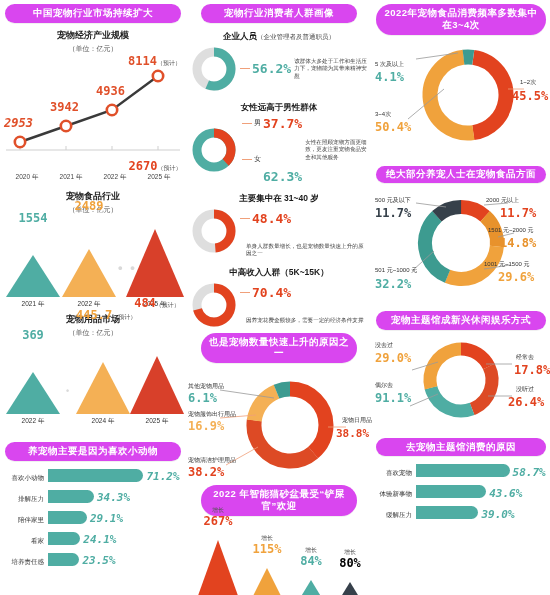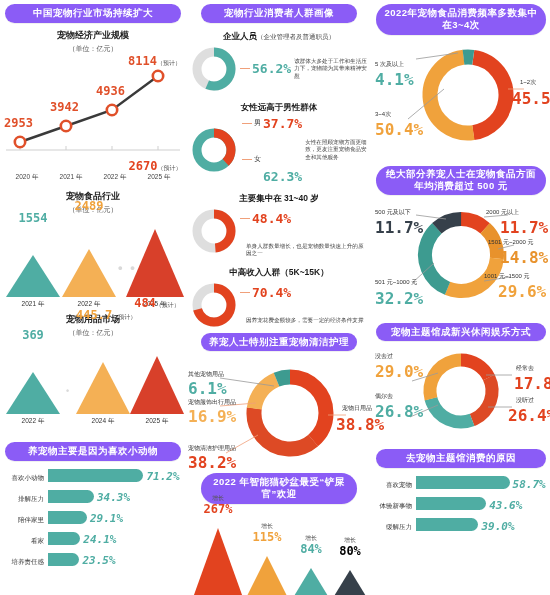--- a/index.html
+++ b/index.html
@@ -12,21 +12,21 @@
     position:relative;
   }
   .page { position:relative; width:550px; height:595px; display:flex; }
   .col { position:relative; }
   .col-left  { width:186px; }
   .col-mid   { width:186px; }
   .col-right { width:178px; }
 
   
   .banner {
-    background:#8b5cf6;
+    background:#d946ef;
     color:#fff;
     border-radius:999px;
     text-align:center;
     font-weight:bold;
     letter-spacing:.5px;
     margin:4px auto 2px auto;
     padding:3px 6px 4px 6px;
     font-size:9.5px;
     line-height:1.25;
     box-shadow:0 1px 0 rgba(0,0,0,.06);
@@ -72,21 +72,21 @@
   .dh .thin{ font-weight:normal; font-size:6.5px; color:#444;}
   .drow { display:flex; align-items:center; }
   .dpct { font-size:13px; font-weight:bold; font-family:"DejaVu Sans Mono",monospace; }
   .dnote { font-size:5.6px; color:#444; line-height:1.35; flex:1; padding-left:3px;}
   .leader { height:1px; background:#f0a07a; width:10px; margin:0 2px;}
 
   .mini-lbl { font-size:7px; color:#333; }
 
   
   .dlabel { position:absolute; font-size:6px; color:#333; white-space:nowrap; line-height:1.2;}
-  .dnum   { position:absolute; font-size:16px; font-weight:bold; font-family:"DejaVu Sans Mono",monospace; white-space:nowrap;}
+  .dnum   { position:absolute; font-size:12px; font-weight:bold; font-family:"DejaVu Sans Mono",monospace; white-space:nowrap;}
 
   .chart-wrap { position:relative; }
 </style>
 </head>
 <body>
 
 <div class="page">
 
   <div class="col col-left">
 
@@ -101,21 +101,21 @@
         <line x1="20" y1="92" x2="20" y2="96" stroke="#cfcfcf"></line>
         <line x1="66" y1="92" x2="66" y2="96" stroke="#cfcfcf"></line>
         <line x1="112" y1="92" x2="112" y2="96" stroke="#cfcfcf"></line>
         <line x1="158" y1="92" x2="158" y2="96" stroke="#cfcfcf"></line>
         <polyline points="20,88 66,72 112,56 158,22" fill="none" stroke="#3a3a3a" stroke-width="2.4"></polyline>
         <circle cx="20" cy="88" r="5.2" fill="#fff" stroke="#e0502a" stroke-width="2.6"></circle>
         <circle cx="66" cy="72" r="5.2" fill="#fff" stroke="#e0502a" stroke-width="2.6"></circle>
         <circle cx="112" cy="56" r="5.2" fill="#fff" stroke="#e0502a" stroke-width="2.6"></circle>
         <circle cx="158" cy="22" r="5.2" fill="#fff" stroke="#e0502a" stroke-width="2.6"></circle>
       </svg>
-      <div class="val-lbl" style="left:4px;  top:62px;">2953</div>
+      <div class="val-lbl" style="left:4px;  top:62px;font-style:italic;">2953</div>
       <div class="val-lbl" style="left:50px; top:46px;">3942</div>
       <div class="val-lbl" style="left:96px; top:30px;">4936</div>
       <div class="val-lbl" style="left:128px;top:0px;"><span>8114</span><span class="fc">（预计）</span></div>
     </div>
     <div class="axis-labels">
       <span>2020 年</span>
       <span>2021 年</span>
       <span>2022 年</span>
       <span>2025 年</span>
     </div>
@@ -264,42 +264,42 @@
           <circle cx="24" cy="24" r="17" fill="none" stroke="#e2431f" stroke-width="9" stroke-dasharray="75.2 31.6" transform="rotate(-90 24 24)"></circle>
         </svg>
         <div style="padding-top:4px;display:flex;align-items:center;">
           <div class="leader"></div>
           <div class="dpct" style="color:#e2431f;">70.4%</div>
         </div>
       </div>
       <div class="dnote" style="padding-left:56px;margin-top:-12px;">因养宠花费金额较多，需要一定的经济条件支撑</div>
     </div>
 
-    <div class="banner w-mid" style="margin-top:5px;">养宠人士特别注重宠物清洁护理</div>
+    <div class="banner w-mid" style="margin-top:5px;">也是宠物数量快速上升的原因之一</div>
     <div class="chart-wrap" style="height:118px;">
       <svg width="186" height="118" viewBox="0 0 186 118">
         <g transform="translate(104,60)">
           <circle r="36" fill="none" stroke="#e2431f" stroke-width="15" stroke-dasharray="87.8 138.4" transform="rotate(-90)"></circle>
           <circle r="36" fill="none" stroke="#dd4a25" stroke-width="15" stroke-dasharray="86.4 139.8" transform="rotate(49.7)"></circle>
           <circle r="36" fill="none" stroke="#f4b055" stroke-width="15" stroke-dasharray="38.2 188" transform="rotate(187.2)"></circle>
           <circle r="36" fill="none" stroke="#3d9b90" stroke-width="15" stroke-dasharray="13.8 212.4" transform="rotate(248)"></circle>
         </g>
         <line x1="34" y1="25" x2="88" y2="33" stroke="#999" stroke-width="0.8"></line>
         <line x1="34" y1="53" x2="70" y2="50" stroke="#f0a07a" stroke-width="0.8"></line>
         <line x1="40" y1="100" x2="72" y2="82" stroke="#f0a07a" stroke-width="0.8"></line>
         <line x1="142" y1="62" x2="160" y2="62" stroke="#f0a07a" stroke-width="0.8"></line>
       </svg>
       <div class="dlabel" style="left:2px; top:18px;">其他宠物用品</div>
       <div class="dnum" style="left:2px; top:26px; color:#4fada3;">6.1%</div>
       <div class="dlabel" style="left:2px; top:46px;">宠物服饰出行用品</div>
       <div class="dnum" style="left:2px; top:54px; color:#f4b055;">16.9%</div>
       <div class="dlabel" style="left:2px; top:92px;">宠物清洁护理用品</div>
       <div class="dnum" style="left:2px; top:100px; color:#e2431f;">38.2%</div>
       <div class="dlabel" style="left:156px; top:52px;">宠物日用品</div>
-      <div class="dnum" style="left:150px; top:62px; color:#e2431f; font-size:16px;">38.8%</div>
+      <div class="dnum" style="left:150px; top:62px; color:#e2431f; font-size:11px;">38.8%</div>
     </div>
 
     <div class="banner w-mid" style="margin-top:2px;">2022 年智能猫砂盆最受“铲屎官”欢迎</div>
     <div class="tri-row" style="height:112px;">
       <div class="tri" style="left:4px; width:56px;">
         <div class="num" style="top:-34px; font-size:6px; color:#555; font-family:'Liberation Sans',sans-serif; font-weight:normal;">增长</div>
         <div class="num" style="top:-26px; color:#e2431f;">267%</div>
         <div class="shape" style="border-left:28px solid transparent;border-right:28px solid transparent;border-bottom:78px solid #e2431f;"></div>
         <div class="lab" style="font-size:5.5px;">智能猫砂盆</div>
       </div>
@@ -341,21 +341,20 @@
       <div class="dlabel" style="left:3px; top:24px;">5 次及以上</div>
       <div class="dnum" style="left:3px; top:33px; color:#4fada3;">4.1%</div>
       <div class="dlabel" style="left:3px; top:74px;">3~4次</div>
       <div class="dnum" style="left:3px; top:83px; color:#f0a23c;">50.4%</div>
       <div class="dlabel" style="left:148px; top:42px;">1~2次</div>
       <div class="dnum" style="left:140px; top:52px; color:#e2431f;">45.5%</div>
     </div>
 
     <div class="banner w-right two-line">
       <div>绝大部分养宠人士在宠物食品方面</div>
-      <div>年均消费超过 500 元</div>
     </div>
     <div class="chart-wrap" style="height:122px;">
       <svg width="178" height="122" viewBox="0 0 178 122">
         <g transform="translate(89,58)">
           <circle r="36" fill="none" stroke="#e2431f" stroke-width="14" stroke-dasharray="26.5 199.7" transform="rotate(-90)"></circle>
           <circle r="36" fill="none" stroke="#e8922c" stroke-width="14" stroke-dasharray="33.5 192.7" transform="rotate(-47.9)"></circle>
           <circle r="36" fill="none" stroke="#f0a23c" stroke-width="14" stroke-dasharray="67.0 159.2" transform="rotate(5.4)"></circle>
           <circle r="36" fill="none" stroke="#3d9b90" stroke-width="14" stroke-dasharray="72.9 153.3" transform="rotate(112)"></circle>
           <circle r="36" fill="none" stroke="#36404a" stroke-width="14" stroke-dasharray="26.5 199.7" transform="rotate(227.9)"></circle>
         </g>
@@ -387,21 +386,21 @@
           <circle r="31" fill="none" stroke="#f0a23c" stroke-width="13" stroke-dasharray="56.5 138.3" transform="rotate(165.5)"></circle>
         </g>
         <line x1="40" y1="38" x2="66" y2="30" stroke="#999" stroke-width="0.8"></line>
         <line x1="38" y1="74" x2="66" y2="62" stroke="#999" stroke-width="0.8"></line>
         <line x1="114" y1="32" x2="140" y2="32" stroke="#999" stroke-width="0.8"></line>
         <line x1="116" y1="64" x2="140" y2="64" stroke="#999" stroke-width="0.8"></line>
       </svg>
       <div class="dlabel" style="left:3px; top:10px;">没去过</div>
       <div class="dnum" style="left:3px; top:19px; color:#f0a23c;">29.0%</div>
       <div class="dlabel" style="left:3px; top:50px;">偶尔去</div>
-      <div class="dnum" style="left:3px; top:59px; color:#4fada3;">26.8%</div>
+      <div class="dnum" style="left:3px; top:59px; color:#4fada3;">91.1%</div>
       <div class="dlabel" style="left:144px; top:22px;">经常去</div>
       <div class="dnum" style="left:142px; top:31px; color:#e2431f;">17.8%</div>
       <div class="dlabel" style="left:144px; top:54px;">没听过</div>
       <div class="dnum" style="left:136px; top:63px; color:#e2431f;">26.4%</div>
     </div>
 
     <div class="banner w-right">去宠物主题馆消费的原因</div>
     <div class="hbars">
       <div class="hbar-row">
         <div class="hbar-lbl" style="width:40px;">喜欢宠物</div>

